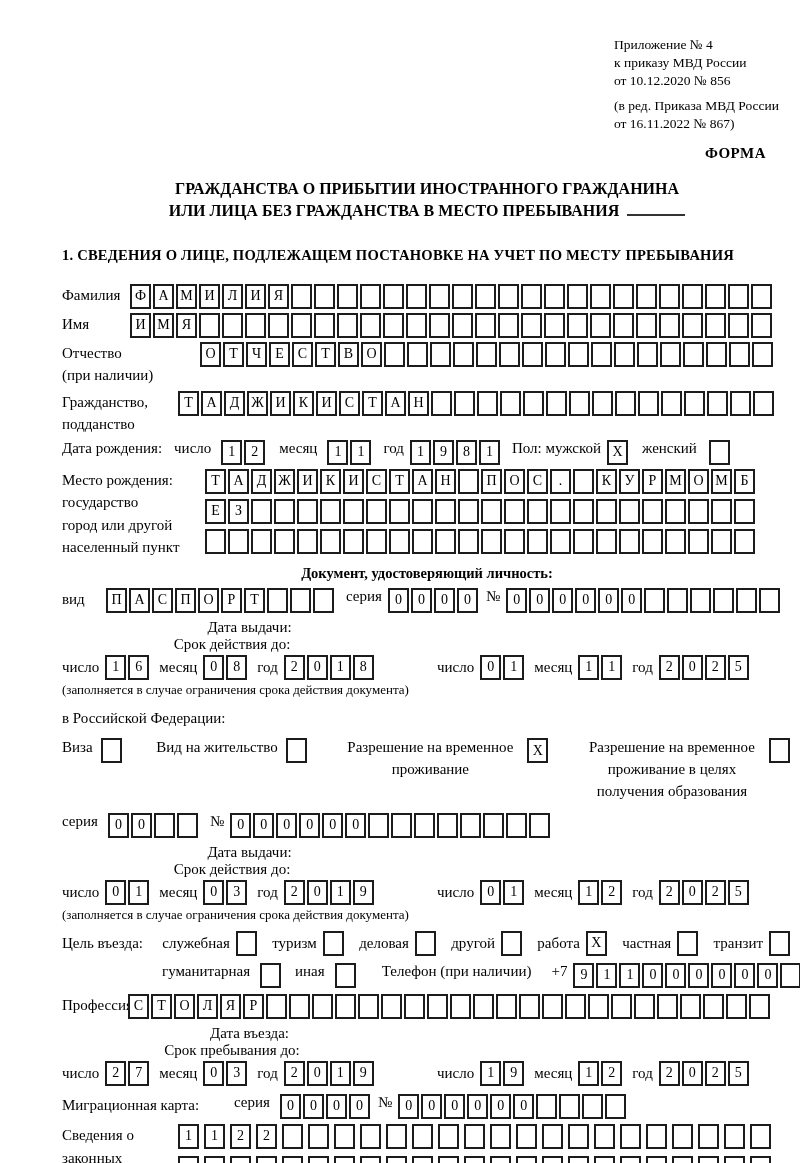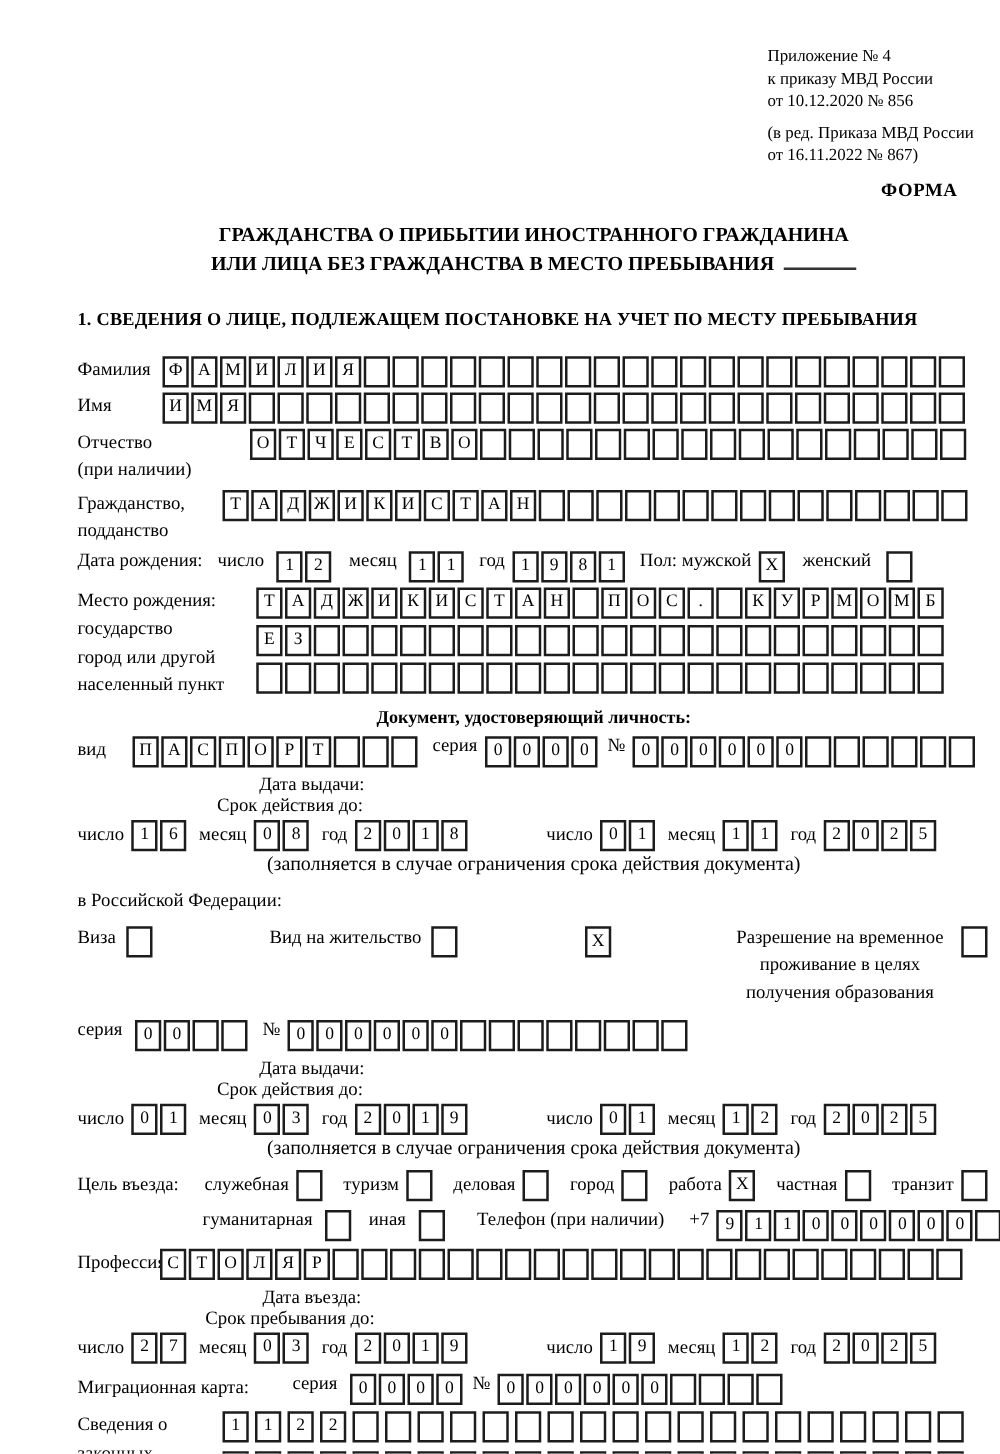--- a/index.html
+++ b/index.html
@@ -31,21 +31,21 @@
   
   .dates{display:flex;margin-bottom:2px;}
   .dates .half-l{width:375px;flex:none;display:flex;align-items:center;}
   .dates .half-r{display:flex;align-items:center;}
   .dg{display:flex;align-items:center;}
   .dg .lbl{margin-right:6px;}
   .dg .cells{margin-right:8px;}
   .dhead{display:flex;margin-bottom:2px;margin-top:6px;flex-direction:column;}
   .dhead .hl{width:375px;flex:none;text-align:center;}
   .dhead .hr{width:340px;text-align:center;}
-  .note-r{text-align:center;font-size:16px;margin:1px 0 8px 0;}
+  .note-r{text-align:left;font-size:13px;margin:1px 0 8px 0;}
 
   
   .opts{display:flex;justify-content:space-between;align-items:flex-start;margin:6px 0 10px 0;}
   .opt{display:flex;align-items:flex-start;}
   .opt .txt{text-align:center;line-height:1.45;}
   .opt .cells{margin-left:8px;margin-top:1px;}
   .purpose-row{display:flex;justify-content:space-between;align-items:center;margin-bottom:7px;}
   .purpose-row .pr{display:flex;align-items:center;}
   .purpose-row .pr .lbl{margin-right:6px;}
   .indent2{padding-left:100px;}
@@ -433,20 +433,21 @@
           <span class="cell"></span>
         </div>
     </div>
     <div class="opt">
       <span class="txt">Вид на жительство</span>
       <div class="cells">
           <span class="cell"></span>
         </div>
     </div>
     <div class="opt">
+      <span class="txt" style="width:178px">Разрешение на временное проживание</span>
       <div class="cells">
           <span class="cell">X</span>
         </div>
     </div>
     <div class="opt">
       <span class="txt" style="width:178px">Разрешение на временное проживание в целях получения образования</span>
       <div class="cells">
           <span class="cell"></span>
         </div>
     </div>
@@ -545,21 +546,21 @@
           <span class="cell"></span>
         </div>
       </div>
     <div class="pr">
         <span class="lbl">деловая</span>
       <div class="cells">
           <span class="cell"></span>
         </div>
       </div>
     <div class="pr">
-        <span class="lbl">город</span>
+        <span class="lbl">другой</span>
       <div class="cells">
           <span class="cell"></span>
         </div>
       </div>
     <div class="pr">
         <span class="lbl">работа</span>
       <div class="cells">
           <span class="cell">X</span>
         </div>
       </div>

